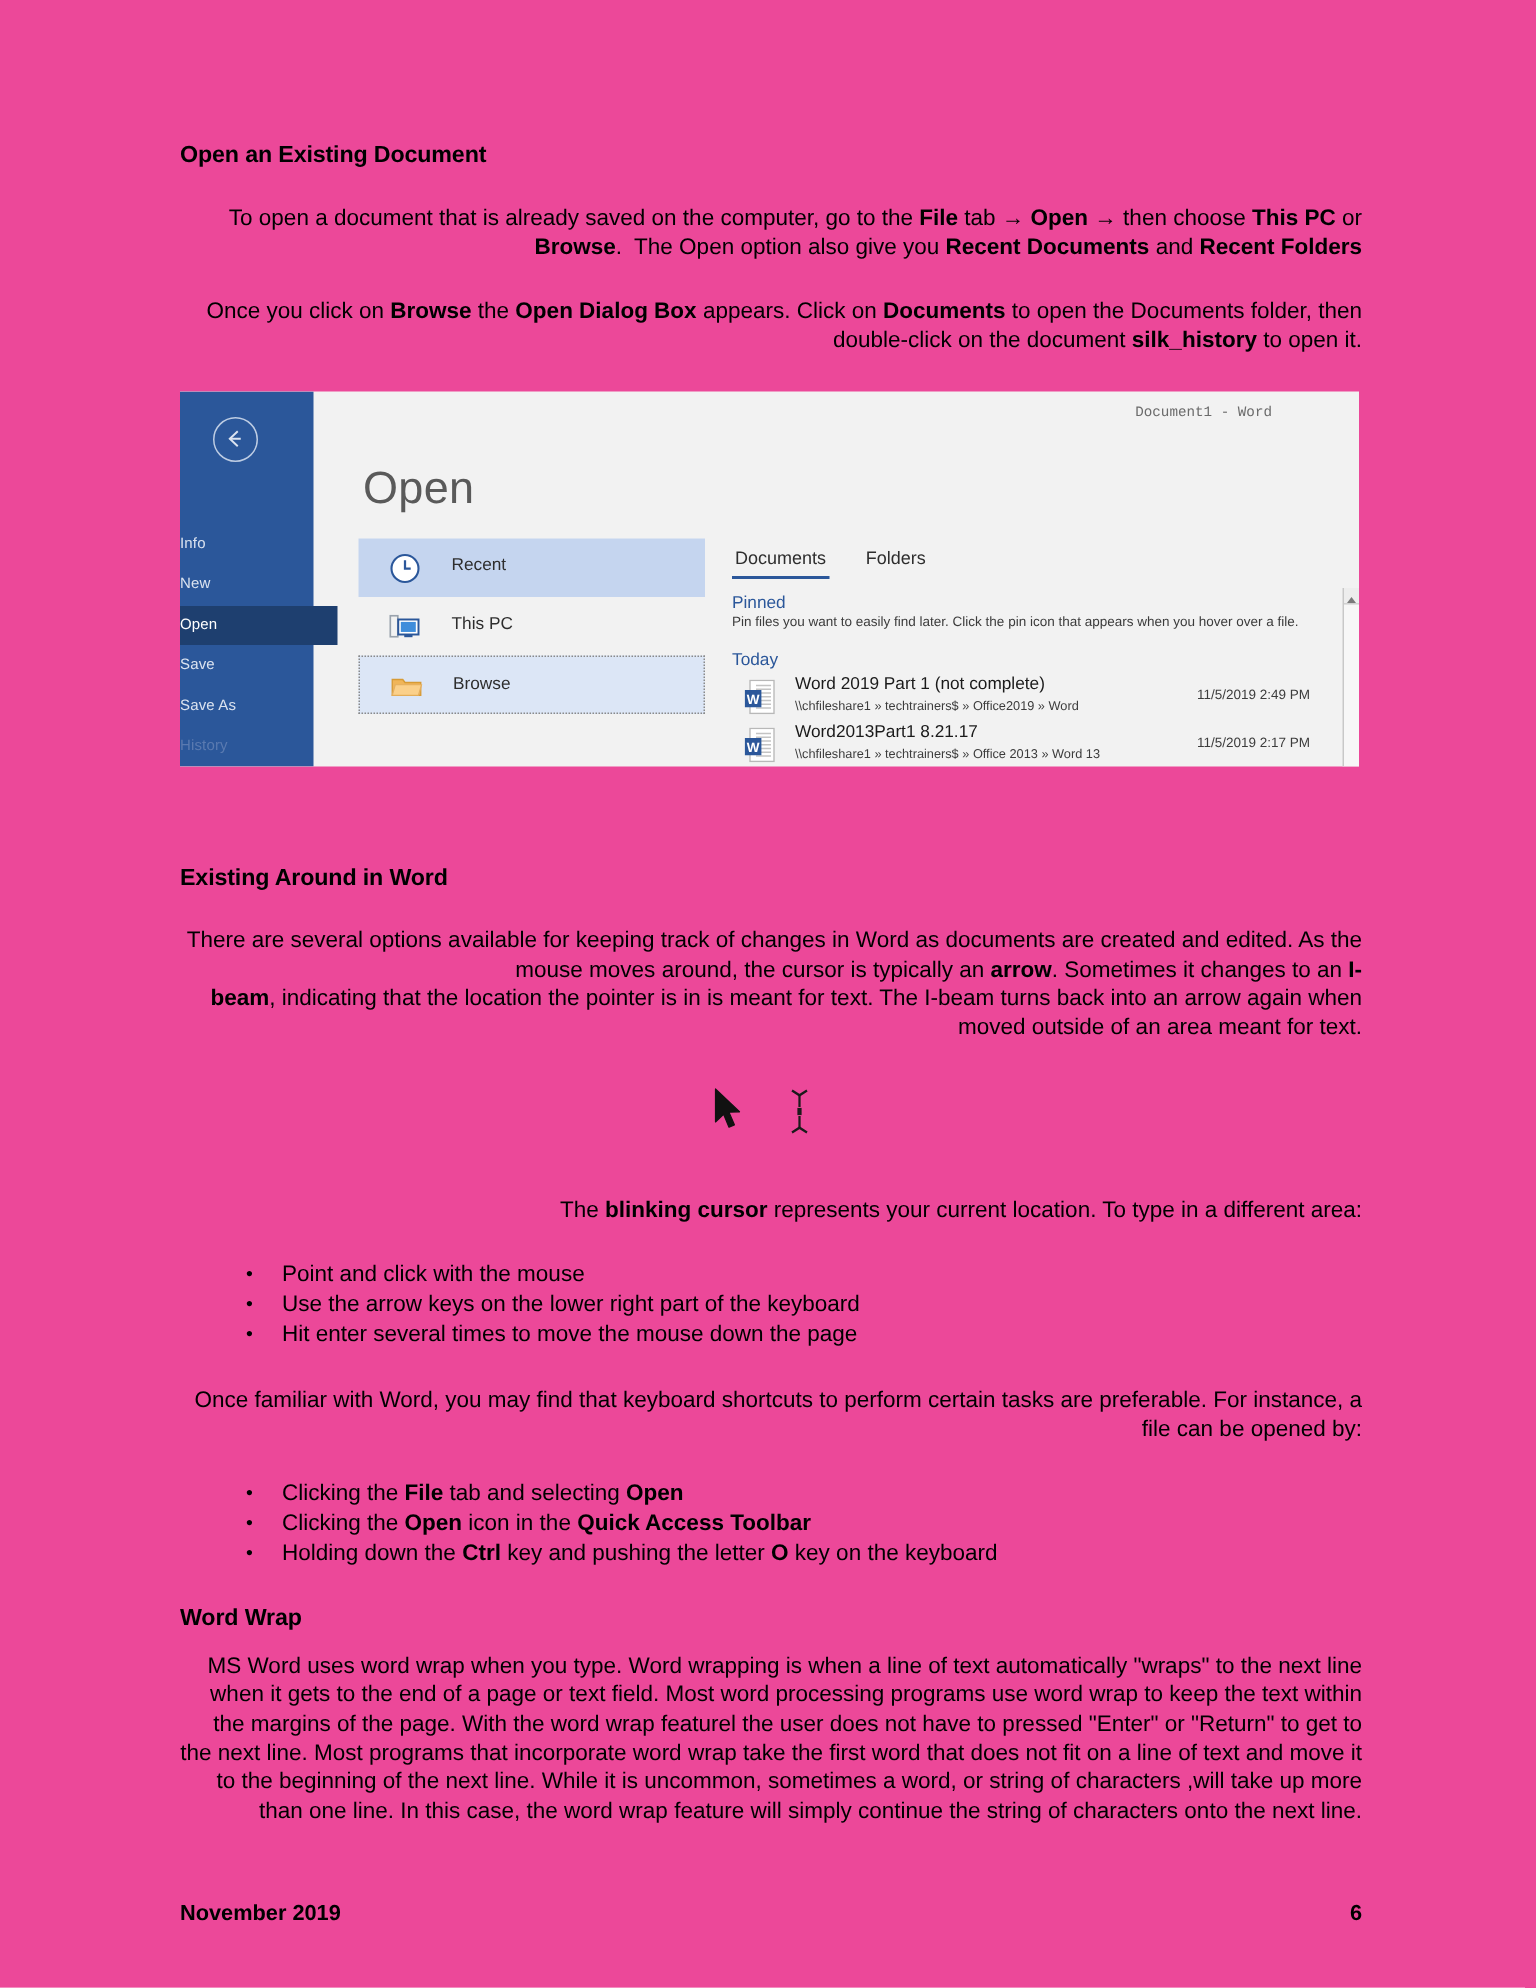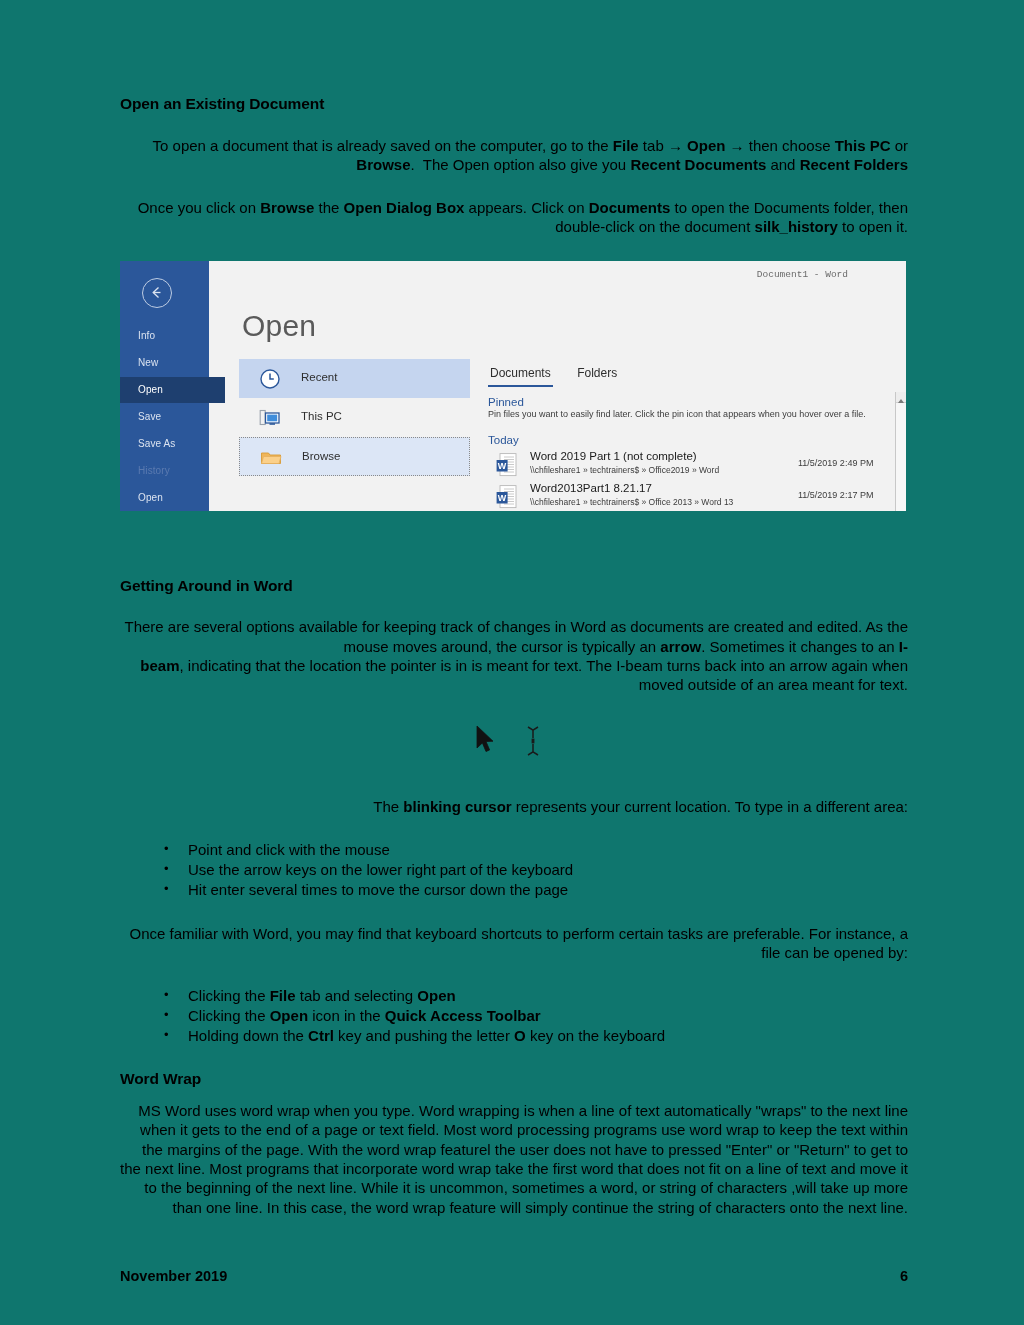--- a/index.html
+++ b/index.html
@@ -13,21 +13,21 @@
     font-family: "Liberation Sans", sans-serif;
     color: #000000;
     position: relative;
     overflow: hidden;
   }
   .page {
     position: absolute;
     left: 0; top: 0;
     width: 1024px;
     height: 1325px;
-    background: #0f766e;
+    background: #ec4899;
   }
   .content {
     position: absolute;
     left: 120px;
     top: 95px;
     width: 788px;
   }
 
   h2.heading {
     font-size: 15.5px;
@@ -88,23 +88,23 @@
     box-sizing: border-box;
   }
   .back-btn svg { position: absolute; left: 5px; top: 5px; }
   .nav-item {
     position: absolute;
     left: 0;
     width: 105px; height: 26px;
     color: #dbe3f0;
     font-size: 10px;
     line-height: 26px;
-    padding-left: 18px;
     box-sizing: border-box;
     letter-spacing: 0.1px;
+    margin-top: 27px;
   }
   .nav-item.sel { background: #1e3f6f; color: #ffffff; }
   .nav-item.dim { color: #5a7ab0; }
 
   .shot-title {
     position: absolute;
     left: 122px; top: 48px;
     font-size: 30px;
     color: #5a5a5a;
     font-weight: normal;
@@ -327,21 +327,21 @@
 
       <div class="shot-scroll">
         <div class="arrow-up">
           <svg width="10" height="10" viewBox="0 0 10 10">
             <path d="M5 3 L8 7 L2 7 Z" fill="#7a7a7a"></path>
           </svg>
         </div>
       </div>
     </div>
 
-    <h2 class="heading" style="margin-top:66px;">Getting Around in Word</h2>
+    <h2 class="heading" style="margin-top:66px;">Existing Around in Word</h2>
 
     <p class="body">
       There are several options available for keeping track of changes in Word as documents are created and
       edited. As the mouse moves around, the cursor is typically an <b>arrow</b>. Sometimes it changes to an <b>I-<br>beam</b>, indicating that the location the pointer is in is meant for text. The I-beam turns back into an arrow
       again when moved outside of an area meant for text.
     </p>
 
     <div class="cursor-fig">
       <span class="arrow-cur">
         <svg width="22" height="30" viewBox="0 0 22 30">
@@ -361,21 +361,21 @@
       </span>
     </div>
 
     <p class="body">
       The <b>blinking cursor</b> represents your current location. To type in a different area:
     </p>
 
     <ul class="bullets">
       <li>Point and click with the mouse</li>
       <li>Use the arrow keys on the lower right part of the keyboard</li>
-      <li>Hit enter several times to move the cursor down the page</li>
+      <li>Hit enter several times to move the mouse down the page</li>
     </ul>
 
     <p class="body">
       Once familiar with Word, you may find that keyboard shortcuts to perform certain tasks are preferable. For
       instance, a file can be opened by:
     </p>
 
     <ul class="bullets">
       <li>Clicking the <b>File</b> tab and selecting <b>Open</b></li>
       <li>Clicking the <b>Open</b> icon in the <b>Quick Access Toolbar</b></li>

